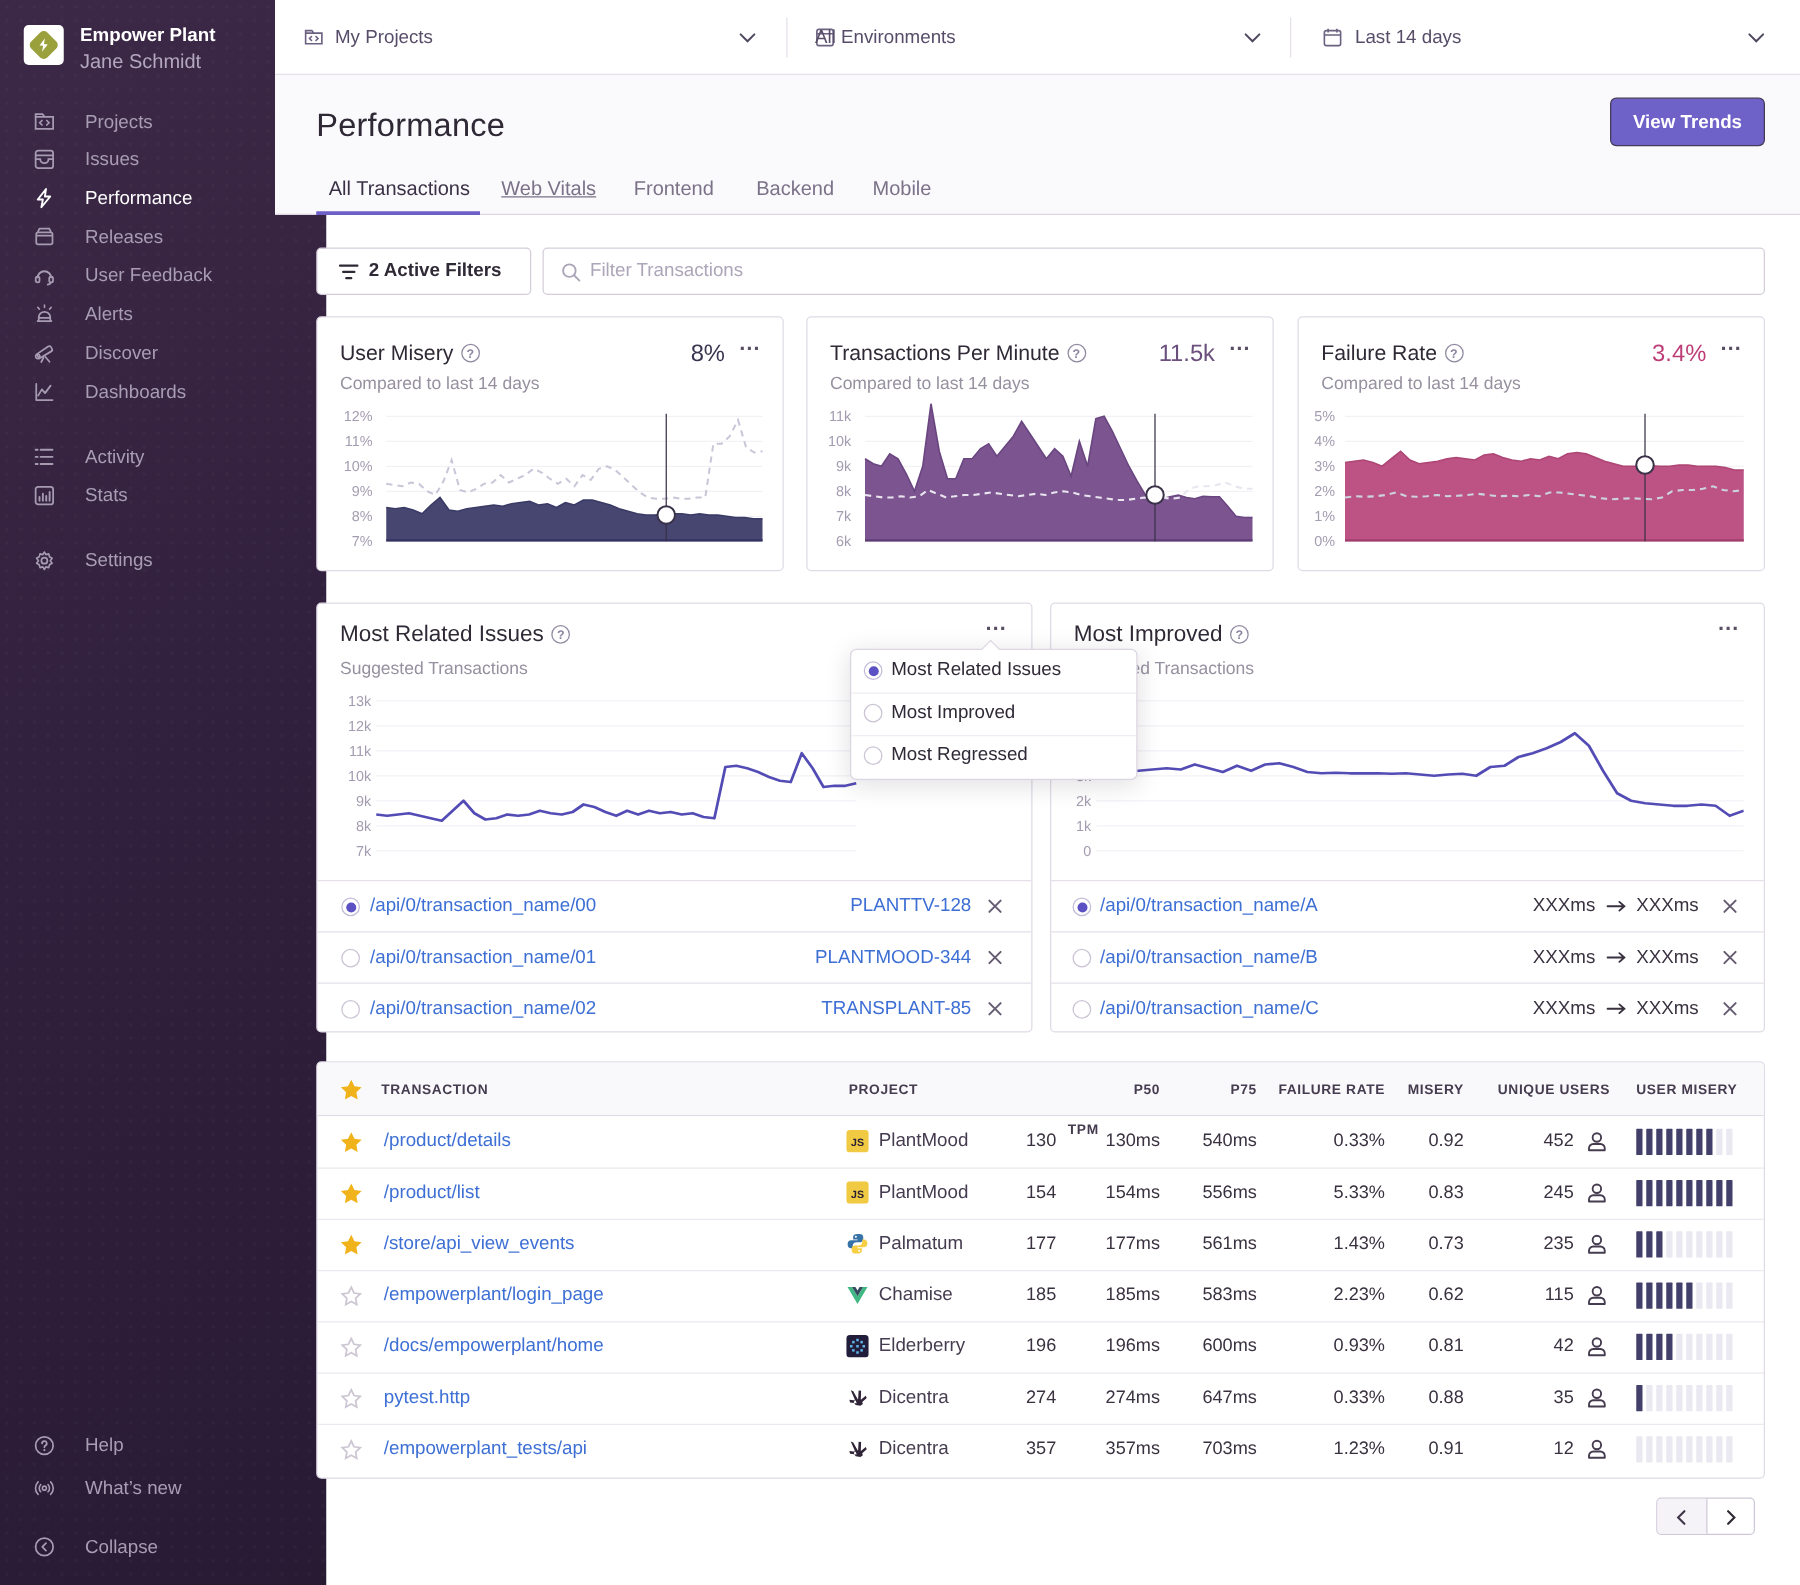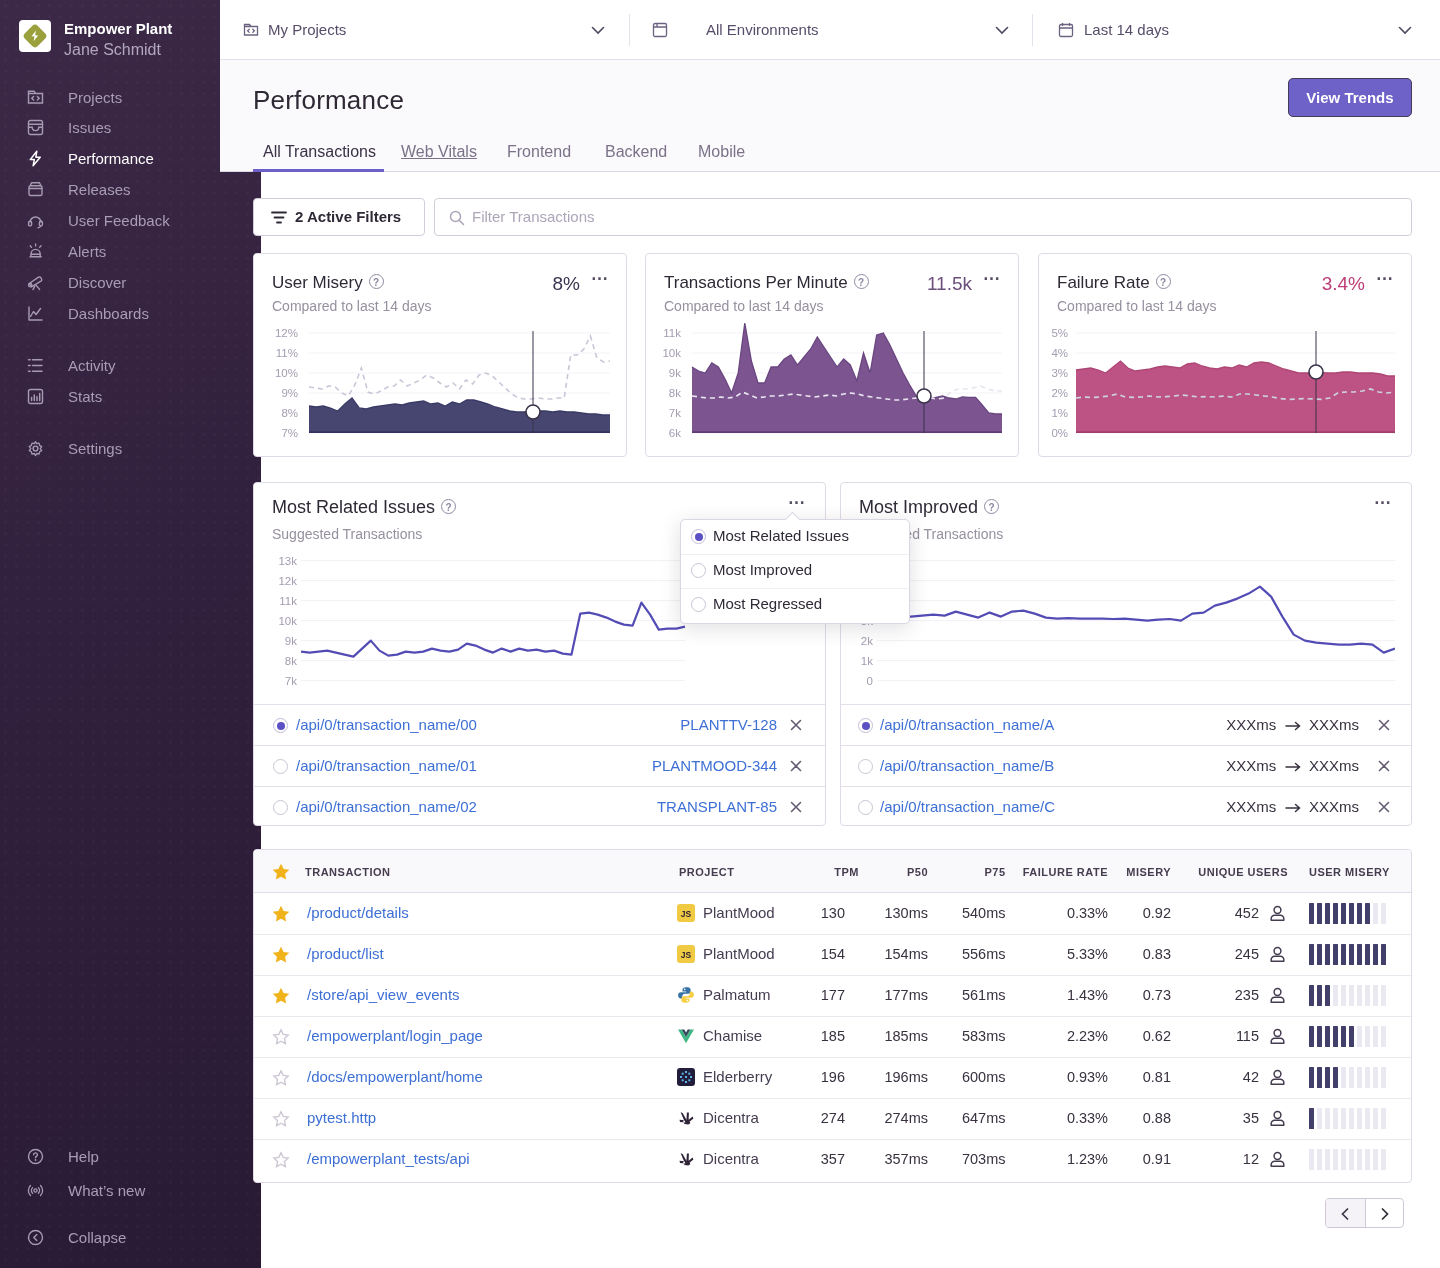--- a/index.html
+++ b/index.html
@@ -192,21 +192,21 @@
     </svg>
   <div class="tb-txt" style="left:48px;">My Projects</div>
   <svg class="tb-chev" style="left:371px;" width="14" height="9" viewBox="0 0 14 9" fill="none" stroke="#4f4760" stroke-width="1.6" stroke-linecap="round">
       <path d="M1.5 1.5 L7 7 L12.5 1.5"></path>
     </svg>
   <div class="tb-div" style="left:409px;"></div>
   <svg class="tb-ic" style="left:432px;" viewBox="0 0 16 16" fill="none" stroke="#6b6180" stroke-width="1.3">
       <rect x="1.5" y="1.5" width="13" height="13" rx="1.5"></rect>
       <path d="M1.5 5 h13 M5 5 v-3.5"></path>
     </svg>
-  <div class="tb-txt" style="left:486px;">All Environments</div>
+  <div class="tb-txt" style="left:432px;">All Environments</div>
   <svg class="tb-chev" style="left:775px;" width="14" height="9" viewBox="0 0 14 9" fill="none" stroke="#4f4760" stroke-width="1.6" stroke-linecap="round">
       <path d="M1.5 1.5 L7 7 L12.5 1.5"></path>
     </svg>
   <div class="tb-div" style="left:812px;"></div>
   <svg class="tb-ic" style="left:838px;" viewBox="0 0 16 16" fill="none" stroke="#6b6180" stroke-width="1.3">
       <rect x="1.5" y="2.5" width="13" height="12" rx="1.5"></rect>
       <path d="M1.5 6 h13 M4.5 1 v3 M11.5 1 v3"></path>
     </svg>
   <div class="tb-txt" style="left:864px;">Last 14 days</div>
   <svg class="tb-chev" style="left:1178px;" width="14" height="9" viewBox="0 0 14 9" fill="none" stroke="#4f4760" stroke-width="1.6" stroke-linecap="round">
@@ -455,21 +455,21 @@
 
 <div id="table" class="abs">
   <div id="thead">
     <div class="star" style="left:18px;top:13px;">
         <svg viewBox="0 0 18 17">
           <path d="M9 .8 L11.6 6 L17.3 6.8 L13.1 10.8 L14.1 16.5 L9 13.8 L3.9 16.5 L4.9 10.8 L.7 6.8 L6.4 6 Z" fill="#f0b31b"></path>
         </svg>
       </div>
     <div class="th" style="left:51px;">TRANSACTION</div>
     <div class="th" style="left:425px;">PROJECT</div>
-    <div class="th" style="right:552px;">TPM</div>
+    <div class="th" style="right:532px;margin-top:32px;">TPM</div>
     <div class="th" style="right:483px;">P50</div>
     <div class="th" style="right:405.5px;">P75</div>
     <div class="th" style="right:303px;">FAILURE RATE</div>
     <div class="th" style="right:240px;">MISERY</div>
     <div class="th" style="right:123px;">UNIQUE USERS</div>
     <div class="th" style="left:1055px;">USER MISERY</div>
   </div>
   <div class="trow" style="top:43px;">
       <div class="star" style="left:18px;">
         <svg viewBox="0 0 18 17">

